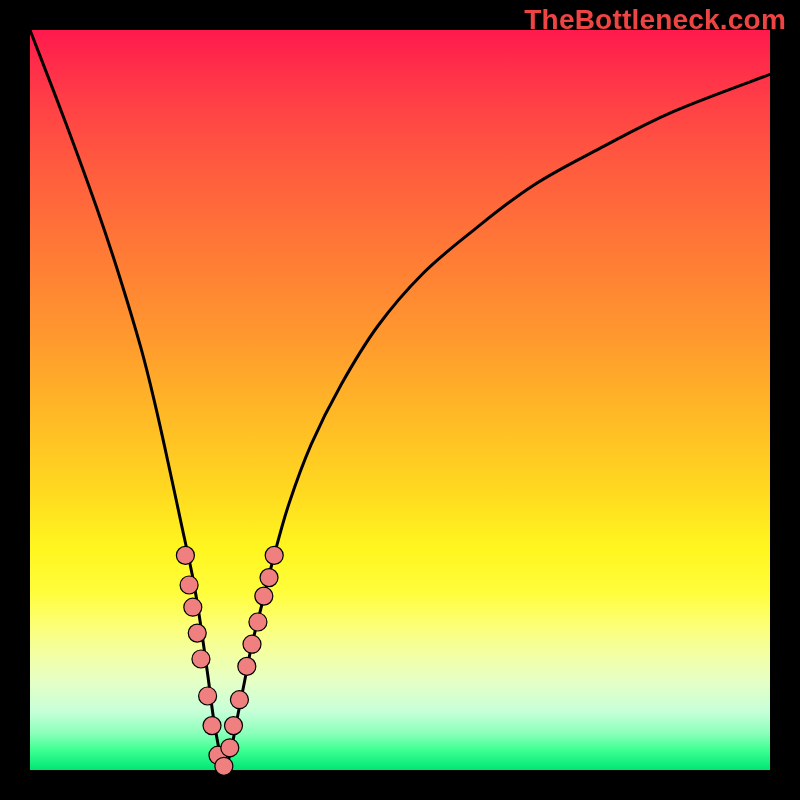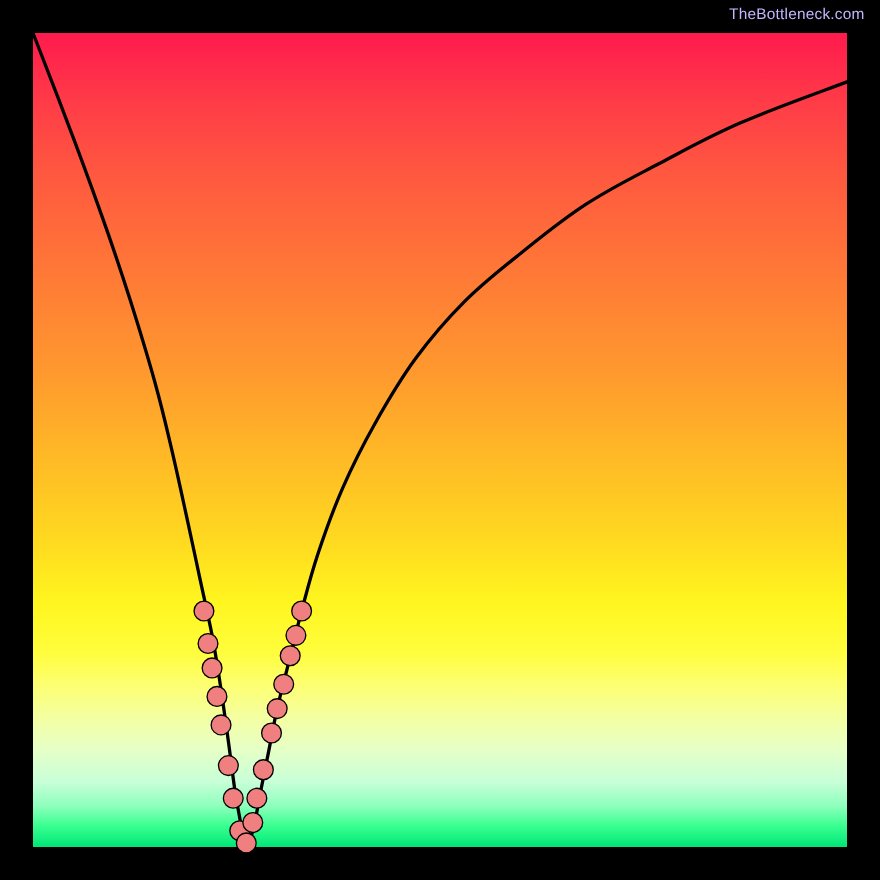--- a/index.html
+++ b/index.html
@@ -42,24 +42,24 @@
       #c8ffd8 92%,
       #8cffbc 95%,
       #37ff8f 97.5%,
       #00e676 100%
     );
   }
   .watermark {
     position: absolute;
     top: 4px;
     right: 14px;
-    color: #c4b5fd;
-    font-size: 14px;
+    color: #ef4444;
+    font-size: 28px;
     letter-spacing: 0.2px;
-    font-weight: 400;
+    font-weight: 700;
     user-select: none;
   }
   svg.curve-layer {
     position: absolute;
     top: 0;
     left: 0;
     width: 740px;
     height: 740px;
     overflow: visible;
   }

